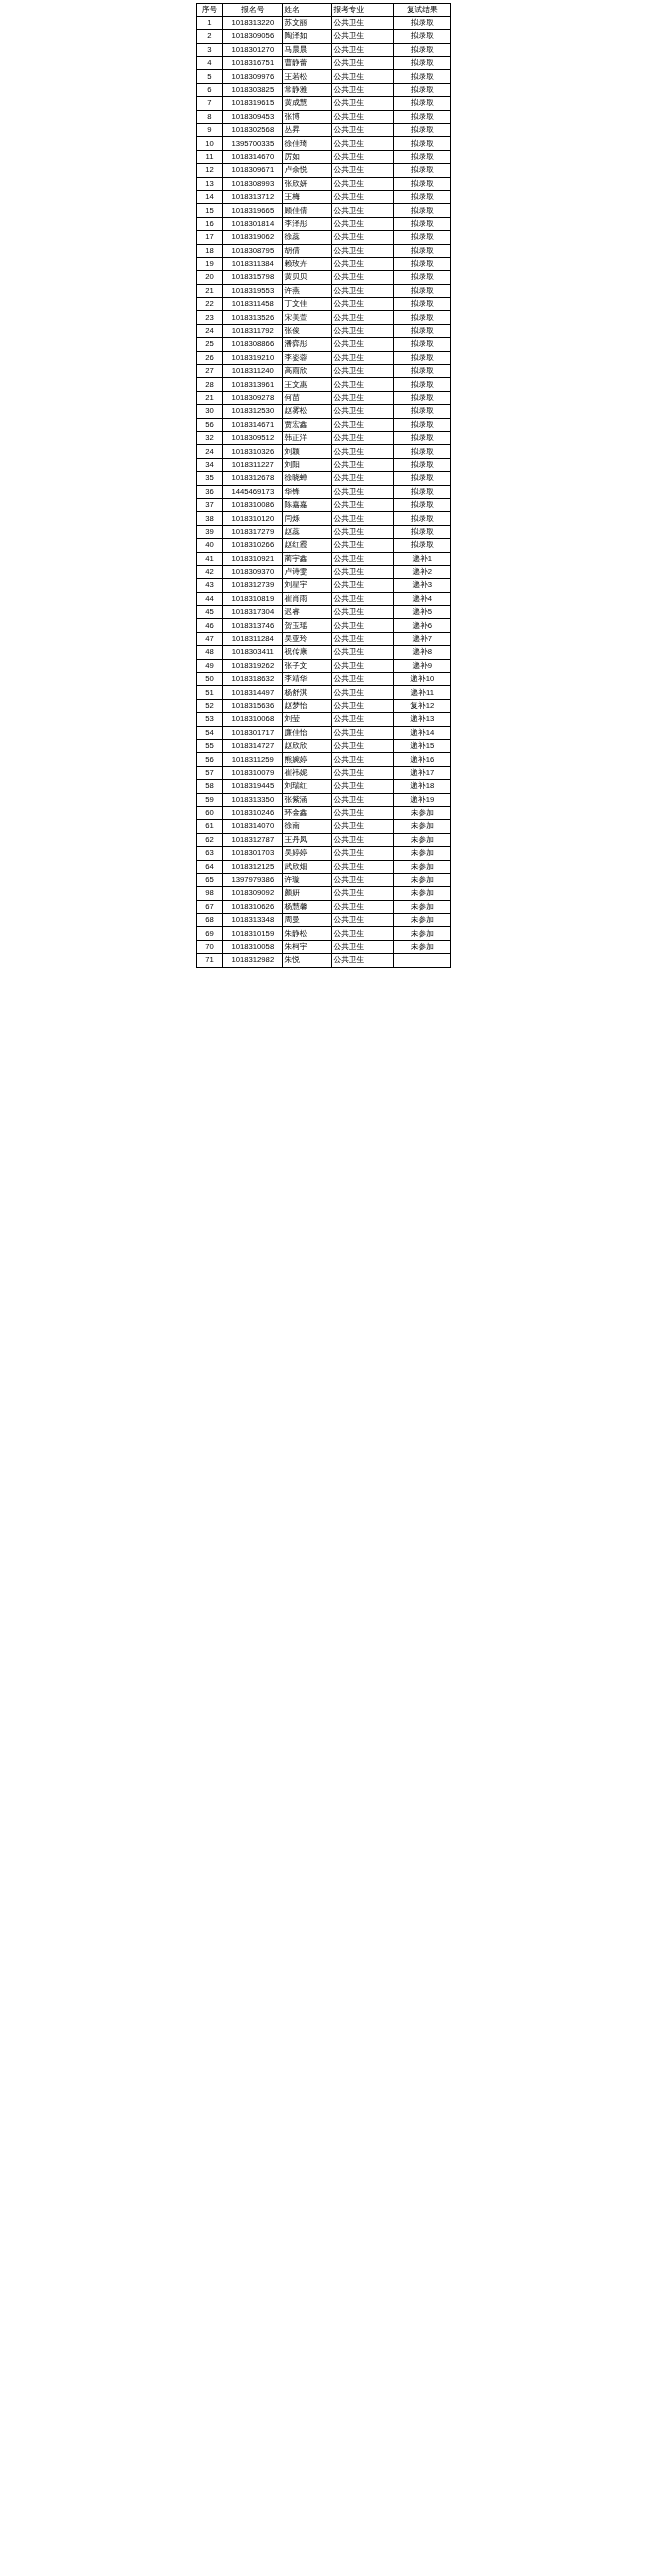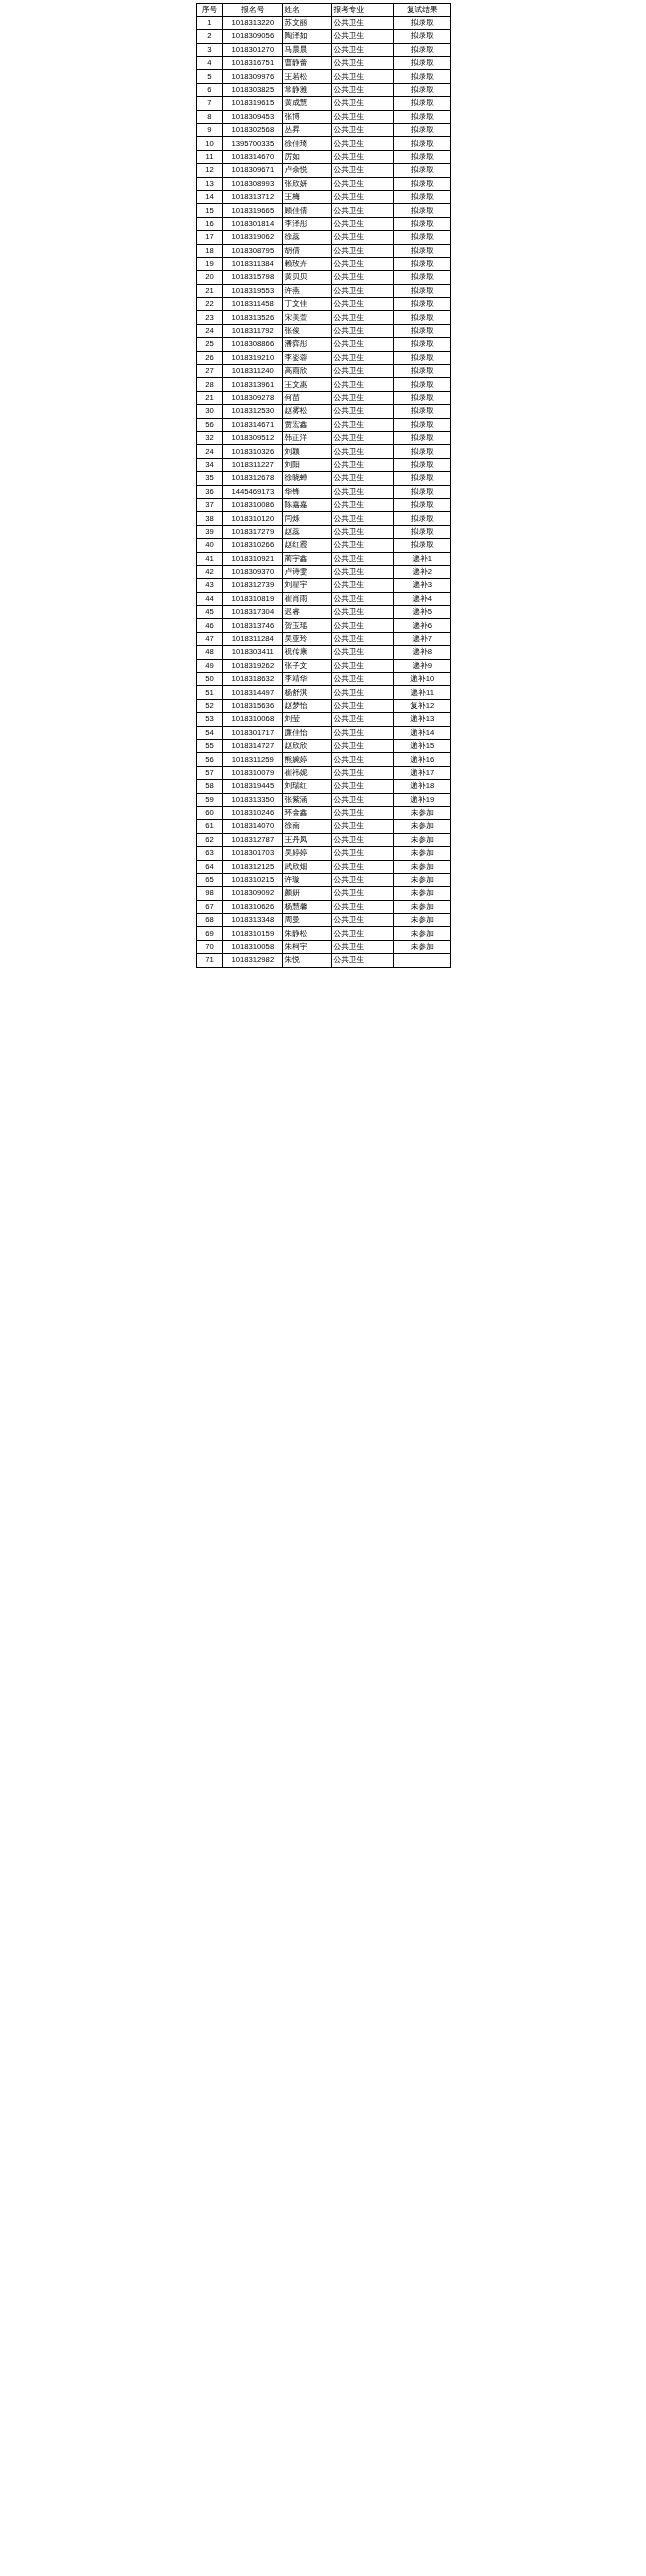--- a/index.html
+++ b/index.html
@@ -511,21 +511,21 @@
         </tr>
         <tr>
           <td class="idx">64</td>
           <td class="num">1018312125</td>
           <td class="name">武欣畑</td>
           <td class="major">公共卫生</td>
           <td class="result">未参加</td>
         </tr>
         <tr>
           <td class="idx">65</td>
-          <td class="num">1018310215</td>
+          <td class="num">1397979386</td>
           <td class="name">许璇</td>
           <td class="major">公共卫生</td>
           <td class="result">未参加</td>
         </tr>
         <tr>
           <td class="idx">98</td>
           <td class="num">1018309092</td>
           <td class="name">颜妍</td>
           <td class="major">公共卫生</td>
           <td class="result">未参加</td>

